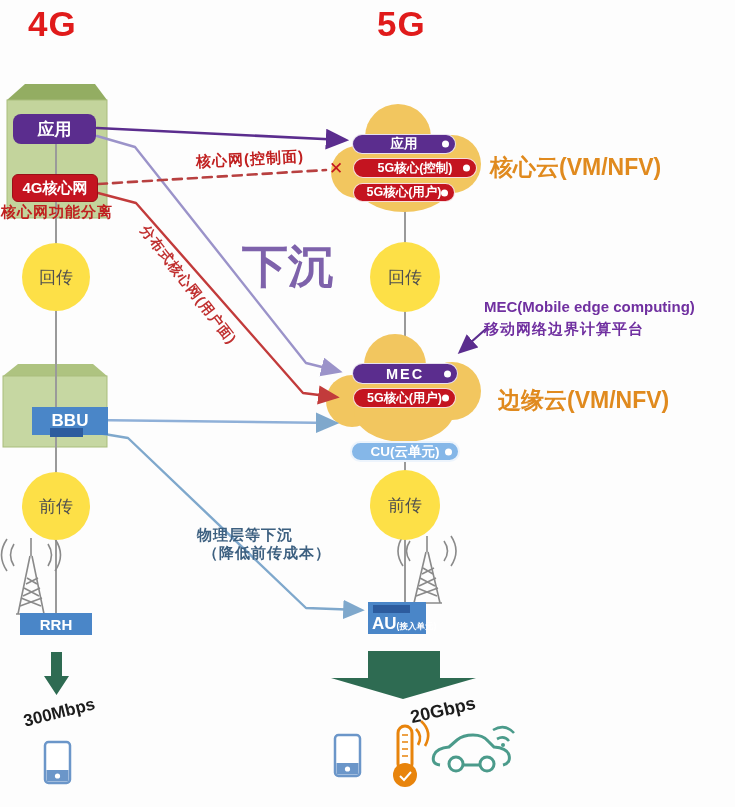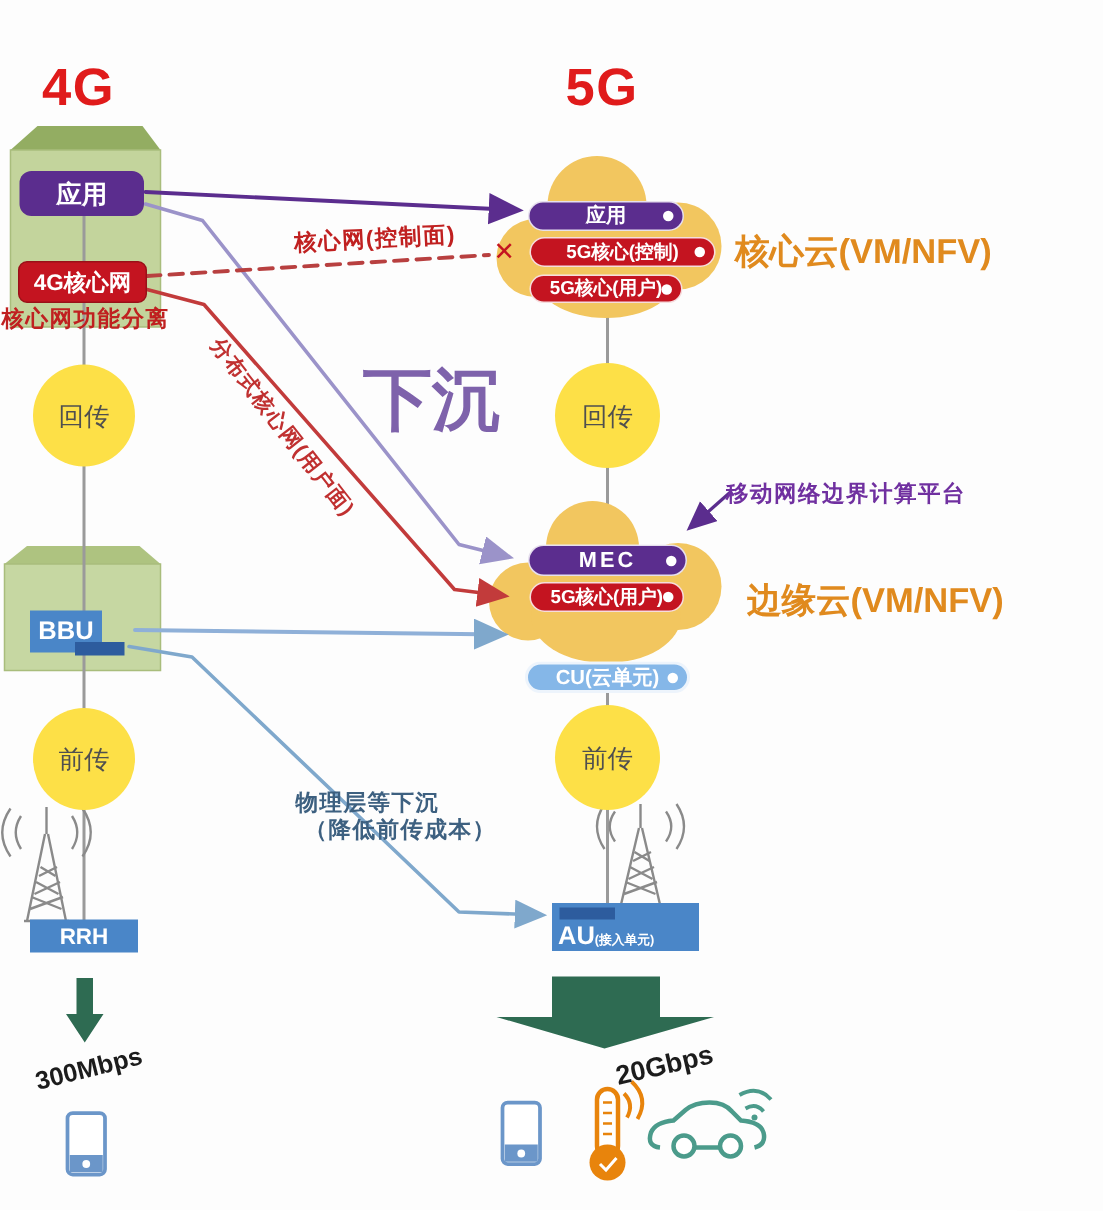--- a/index.html
+++ b/index.html
@@ -2,21 +2,21 @@
 <html><head>
 <meta charset="utf-8">
 <style>
   html,body{margin:0;padding:0;background:#fff;}
   #stage{
     position:relative;width:735px;height:807px;background:#fdfdfd;overflow:hidden;
     font-family:"Liberation Sans","DejaVu Sans",sans-serif;
   }
   .abs{position:absolute;white-space:nowrap;}
   svg{position:absolute;left:0;top:0;}
-  .title{font-size:35px;font-weight:bold;color:#e01b1b;letter-spacing:1px;margin-top:35px;}
+  .title{font-size:35px;font-weight:bold;color:#e01b1b;letter-spacing:1px;}
   .pill{
     position:absolute;display:flex;align-items:center;justify-content:center;
     border-radius:12px;color:#fff;font-weight:bold;font-size:12.5px;
     border:1.5px solid rgba(255,255,255,.85);box-sizing:border-box;
   }
   .pill .dot{position:absolute;right:6px;top:50%;transform:translateY(-50%);
     width:7px;height:7px;border-radius:50%;background:#fff;}
   .p-purple{background:#5b2d8e;}
   .p-red{background:#c41420;}
   .p-blue{background:#85b7e8;border-width:2px;font-size:13.5px;margin-top:29px;}
@@ -141,21 +141,21 @@
 
   <div class="abs title" style="left:28px;top:4px;">4G</div>
   <div class="abs title" style="left:377px;top:4px;">5G</div>
 
   <div class="abs" style="left:13px;top:114px;width:83px;height:30px;background:#5b2d8e;border-radius:8px;display:flex;align-items:center;justify-content:center;color:#fff;font-weight:bold;font-size:17px;">应用</div>
   <div class="abs" style="left:12px;top:174px;width:86px;height:28px;background:#c41420;border:1.5px solid #9a1018;border-radius:6px;box-sizing:border-box;display:flex;align-items:center;justify-content:center;color:#fff;font-weight:bold;font-size:15px;">4G核心网</div>
   <div class="abs note-red" style="left:1px;top:203px;letter-spacing:1px;">核心网功能分离</div>
 
   <div class="circle" style="left:22px;top:243px;width:68px;height:68px;">回传</div>
 
-  <div class="lbl-blue" style="left:20px;top:407px;width:48px;height:28px;font-size:17px;">BBU</div>
+  <div class="lbl-blue" style="left:32px;top:407px;width:76px;height:28px;font-size:17px;">BBU</div>
   <div class="abs" style="left:50px;top:428px;width:33px;height:9px;background:#2d5c9e;"></div>
 
   <div class="circle" style="left:22px;top:472px;width:68px;height:68px;">前传</div>
 
   <div class="lbl-blue" style="left:20px;top:613px;width:72px;height:22px;">RRH</div>
 
   <div class="abs speed" style="left:23px;top:703px;transform:rotate(-14deg);">300Mbps</div>
 
   <div class="pill p-purple" style="left:352px;top:134px;width:104px;height:20px;font-size:13.5px;">
     <span>应用</span>
@@ -168,39 +168,40 @@
   <div class="pill p-red" style="left:353px;top:183px;width:102px;height:19px;">
     <span>5G核心(用户)</span>
     <span class="dot"></span>
   </div>
   <div class="abs caption-orange" style="left:490px;top:152px;">核心云(VM/NFV)</div>
 
   <div class="abs" style="left:329px;top:158px;color:#c41420;font-weight:bold;font-size:17px;">✕</div>
 
   <div class="circle" style="left:370px;top:242px;width:70px;height:70px;">回传</div>
 
+  <div class="abs note-purple" style="left:484px;top:298px;">MEC(Mobile edge computing)</div>
   <div class="abs note-purple" style="left:484px;top:320px;letter-spacing:1px;">移动网络边界计算平台</div>
 
   <div class="pill p-purple" style="left:352px;top:363px;width:106px;height:21px;font-size:14.5px;letter-spacing:2px;">
     <span>MEC</span>
     <span class="dot"></span>
   </div>
   <div class="pill p-red" style="left:353px;top:388px;width:103px;height:20px;">
     <span>5G核心(用户)</span>
     <span class="dot"></span>
   </div>
   <div class="pill p-blue" style="left:350px;top:412px;width:110px;height:21px;">
     <span>CU(云单元)</span>
     <span class="dot"></span>
   </div>
   <div class="abs caption-orange" style="left:498px;top:385px;">边缘云(VM/NFV)</div>
 
   <div class="circle" style="left:370px;top:470px;width:70px;height:70px;">前传</div>
 
-  <div class="abs" style="left:368px;top:602px;width:98px;height:32px;background:#4a86c8;">
+  <div class="abs" style="left:368px;top:602px;width:58px;height:32px;background:#4a86c8;">
     <div style="position:absolute;left:5px;top:3px;width:37px;height:8px;background:#2d5c9e;"></div>
     <div style="position:absolute;left:4px;bottom:2px;color:#fff;font-weight:bold;font-size:17px;line-height:1;">
       <span>AU</span><span style="font-size:8.5px;font-weight:bold;">(接入单元)</span>
     </div>
   </div>
 
   <div class="abs speed" style="left:410px;top:700px;font-size:18px;transform:rotate(-13deg);">20Gbps</div>
 
   <div class="abs" style="left:242px;top:236px;font-size:46px;font-weight:bold;color:#7e62ab;">下沉</div>
   <div class="abs note-red" style="left:196px;top:150px;transform:rotate(-3deg);letter-spacing:1px;">核心网(控制面)</div>

